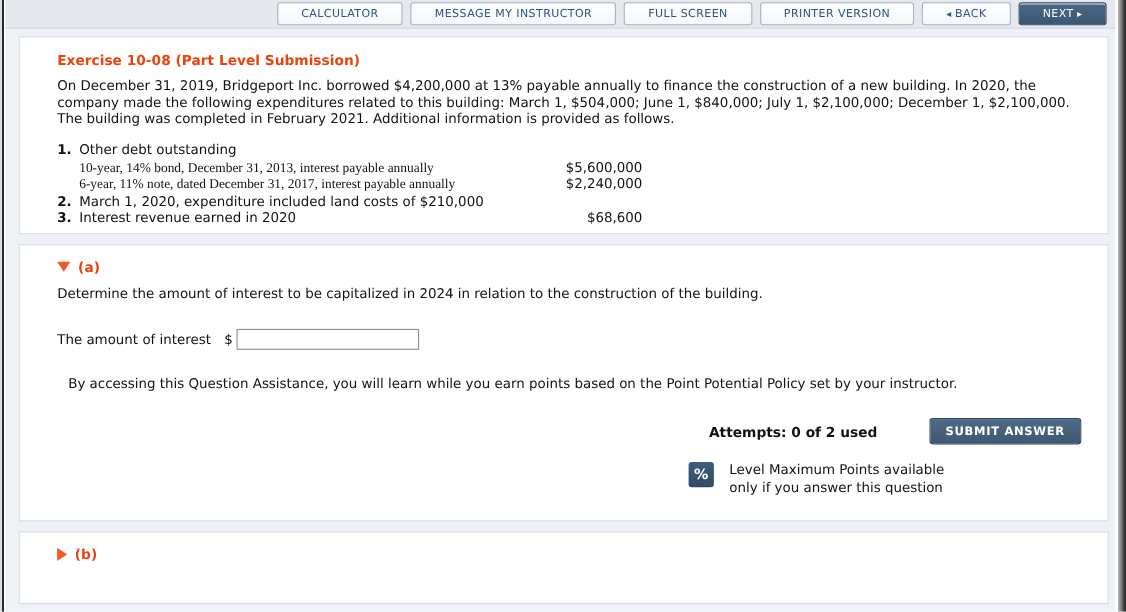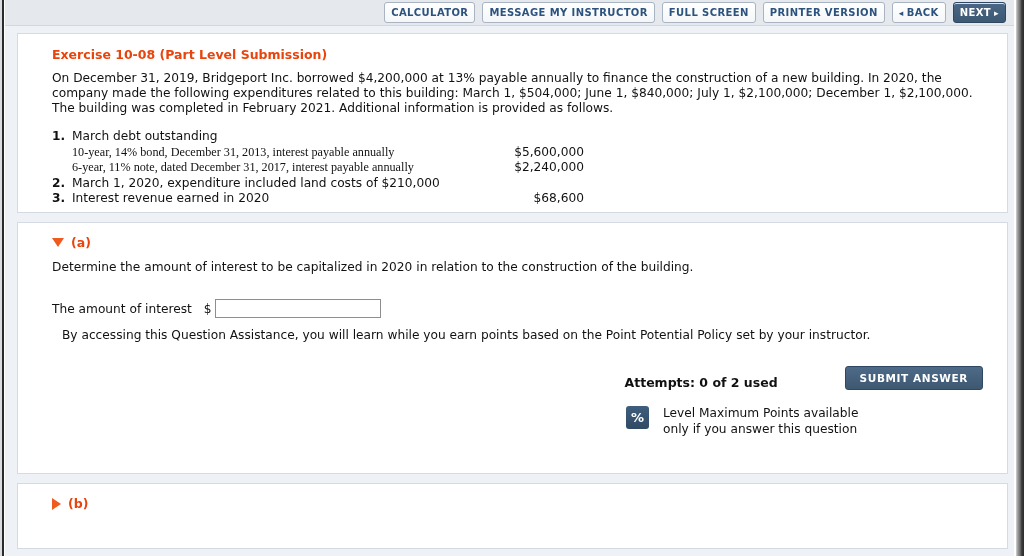--- a/index.html
+++ b/index.html
@@ -48,28 +48,28 @@
     display: flex;
     align-items: center;
     justify-content: flex-end;
     padding-right: 8px;
   }
   .tb-btn {
     display: inline-flex;
     align-items: center;
     justify-content: flex-end;
     height: 19px;
-    padding: 0 6px;
+    padding: 0 21px;
     margin-left: 7px;
     background: linear-gradient(to bottom, #ffffff 0%, #f4f6f8 100%);
     border: 1px solid #a8b4c2;
     border-radius: 3px;
     color: #2c527e;
     font-size: 10px;
-    font-weight: bold;
+    font-weight: normal;
     letter-spacing: 0.4px;
     font-family: "DejaVu Sans", sans-serif;
     white-space: nowrap;
     cursor: pointer;
     box-shadow: 0 1px 0 rgba(255,255,255,0.8) inset;
   }
   .tb-btn.dark {
     background: linear-gradient(to bottom, #4a6785 0%, #3c5872 100%);
     border: 1px solid #2f4760;
     color: #ffffff;
@@ -171,32 +171,31 @@
     border: 1px solid #8e8e8e;
     background: #ffffff;
     font-family: "DejaVu Sans", sans-serif;
     font-size: 12px;
     padding: 0 4px;
     box-sizing: border-box;
     outline: none;
   }
 
   .assist-note {
-    margin: 10px 0 0 24px;
+    margin: 24px 0 0 24px;
     font-size: 12.2px;
     color: #111111;
   }
 
   
   .action-bar {
     display: flex;
-    align-items: flex-end;
+    align-items: center;
     justify-content: flex-end;
     margin: 24px 24px 0 0;
-    gap: 20px;
   }
   .attempts {
     font-size: 12.5px;
     font-weight: bold;
     color: #111111;
     margin-right: 19px;
   }
   .btn-save {
     display: inline-flex;
     align-items: center;
@@ -297,21 +296,21 @@
 
   <div class="panel" id="panel-problem">
     <div class="ex-title">Exercise 10-08 (Part Level Submission)</div>
     <div class="ex-para">On December 31, 2019, Bridgeport Inc. borrowed $4,200,000 at 13% payable annually to finance the construction of a new building. In 2020, the company made the following expenditures related to this building: March 1, $504,000; June 1, $840,000; July 1, $2,100,000; December 1, $2,100,000. The building was completed in February 2021. Additional information is provided as follows.</div>
 
     <div class="num-list">
 
       <div class="nl-row">
         <div class="nl-num">1.</div>
         <div class="nl-body">
-          <span class="nl-text">March debt outstanding</span>
+          <span class="nl-text">Other debt outstanding</span>
         </div>
       </div>
 
       <div class="nl-row">
         <div class="nl-num"></div>
         <div class="nl-body">
           <span class="nl-label-1">10-year, 14% bond, December 31, 2013, interest payable annually</span>
           <span class="nl-amt">$5,600,000</span>
         </div>
       </div>
@@ -342,21 +341,21 @@
     </div>
   </div>
 
   <div class="panel" id="panel-a">
 
     <div class="part-head">
       <div class="tri tri-down"></div>
       <div class="part-label">(a)</div>
     </div>
 
-    <div class="part-prompt">Determine the amount of interest to be capitalized in 2020 in relation to the construction of the building.</div>
+    <div class="part-prompt">Determine the amount of interest to be capitalized in 2024 in relation to the construction of the building.</div>
 
     <div class="answer-row">
       <span class="answer-label">The amount of interest</span>
       <span class="dollar">$</span>
       <input class="answer-input" type="text" value="" style="">
     </div>
 
     <div class="assist-note">By accessing this Question Assistance, you will learn while you earn points based on the Point Potential Policy set by your instructor.</div>
 
     <div class="action-bar">

